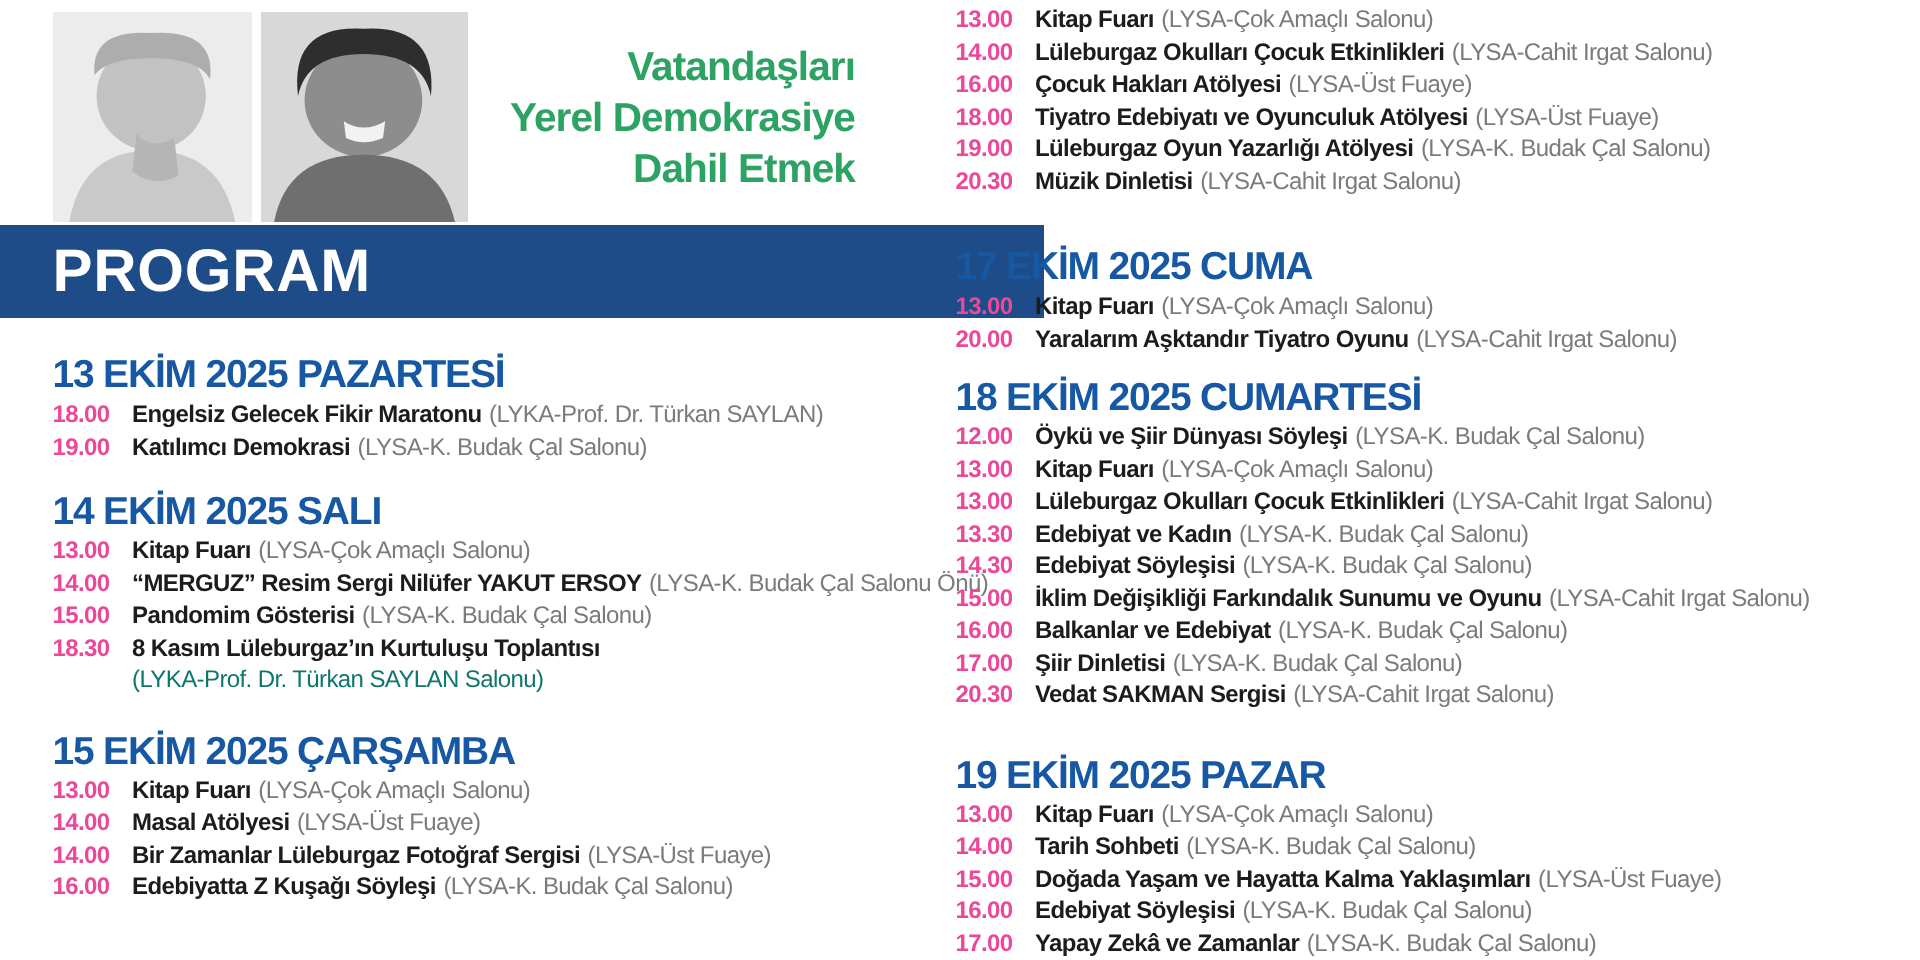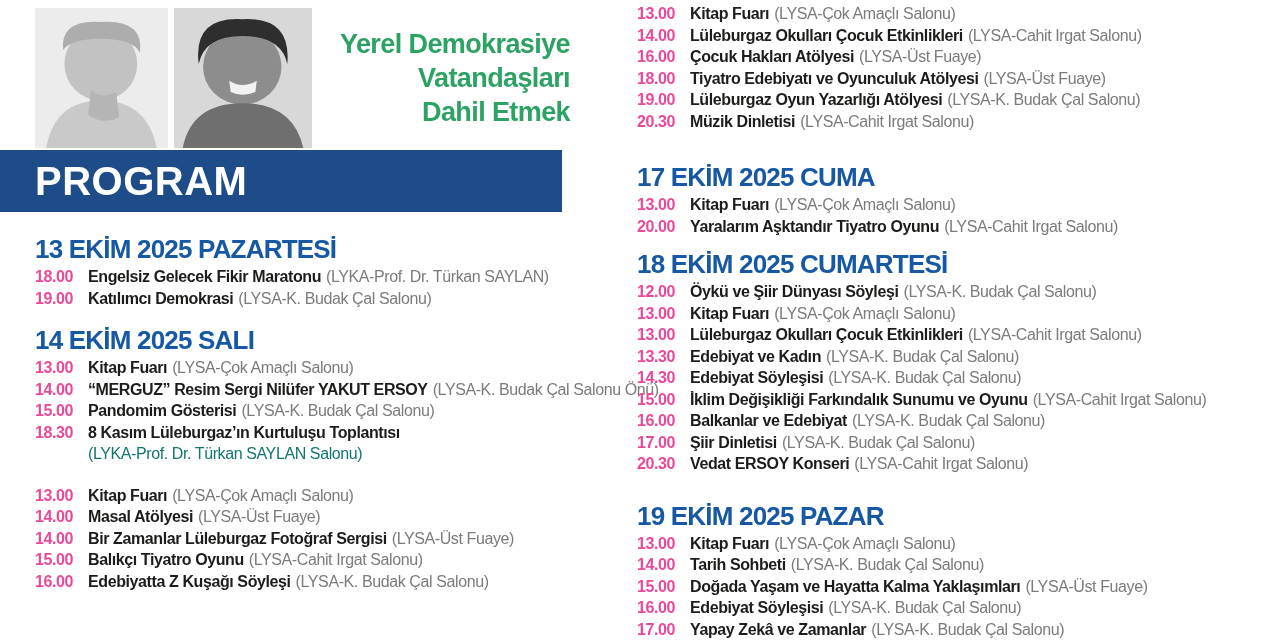--- a/index.html
+++ b/index.html
@@ -16,21 +16,21 @@
   .photo-child{left:35px;width:133px;}
   .photo-woman{left:174px;width:138px;}
 
   .poster-title{
     position:absolute;top:27px;left:260px;width:310px;text-align:right;
     font-size:27px;line-height:34px;font-weight:bold;letter-spacing:-0.6px;
     color:#2ca263;
   }
 
   .banner{
-    position:absolute;top:150px;left:0;width:562px;height:62px;background:#1d4c89;
+    position:absolute;top:150px;left:0;width:696px;height:62px;background:#1d4c89;
     display:flex;align-items:center;
   }
   .banner-label{
     color:#ffffff;font-size:40px;font-weight:bold;letter-spacing:0.5px;padding-left:35px;
   }
 
   
   .col{position:absolute;}
   .col-left{left:35px;top:212px;width:595px;}
   .col-right{left:637px;top:0;width:625px;}
@@ -79,22 +79,22 @@
     <svg viewBox="0 0 95 100" preserveAspectRatio="none">
       <rect x="0" y="0" width="95" height="100" fill="#d8d8d8"></rect>
       <circle cx="47" cy="42" r="27" fill="#8d8d8d"></circle>
       <path d="M17 40 Q13 6 47 8 Q81 6 78 40 Q74 20 47 20 Q21 20 17 40 Z" fill="#2e2e2e"></path>
       <path d="M6 100 Q12 68 47 68 Q82 68 89 100 Z" fill="#6f6f6f"></path>
       <path d="M38 52 Q47 58 57 52 L56 60 Q47 64 39 60 Z" fill="#f2f2f2"></path>
     </svg>
   </div>
 
   <div class="poster-title">
+    <div>Vatandaşları</div>
     <div>Yerel Demokrasiye</div>
-    <div>Vatandaşları</div>
     <div>Dahil Etmek</div>
   </div>
 
   <div class="banner">
     <span class="banner-label">PROGRAM</span>
   </div>
 
   <div class="col col-left" id="col-left">
       <section class="day-section">
         <h2>13 EKİM 2025 PAZARTESİ</h2>
@@ -103,24 +103,24 @@
       </section>
       <section class="day-section">
         <h2>14 EKİM 2025 SALI</h2>
         <div class="event-row"><span class="time">13.00</span><span class="etitle">Kitap Fuarı</span><span class="venue">(LYSA-Çok Amaçlı Salonu)</span></div>
         <div class="event-row"><span class="time">14.00</span><span class="etitle">“MERGUZ” Resim Sergi Nilüfer YAKUT ERSOY</span><span class="venue">(LYSA-K. Budak Çal Salonu Önü)</span></div>
         <div class="event-row"><span class="time">15.00</span><span class="etitle">Pandomim Gösterisi</span><span class="venue">(LYSA-K. Budak Çal Salonu)</span></div>
         <div class="event-row"><span class="time">18.30</span><span class="etitle">8 Kasım Lüleburgaz’ın Kurtuluşu Toplantısı</span></div>
         <div class="venue-line2">(LYKA-Prof. Dr. Türkan SAYLAN Salonu)</div>
       </section>
       <section class="day-section">
+        <h2>15 EKİM 2025 ÇARŞAMBA</h2>
         <div class="event-row"><span class="time">13.00</span><span class="etitle">Kitap Fuarı</span><span class="venue">(LYSA-Çok Amaçlı Salonu)</span></div>
         <div class="event-row"><span class="time">14.00</span><span class="etitle">Masal Atölyesi</span><span class="venue">(LYSA-Üst Fuaye)</span></div>
         <div class="event-row"><span class="time">14.00</span><span class="etitle">Bir Zamanlar Lüleburgaz Fotoğraf Sergisi</span><span class="venue">(LYSA-Üst Fuaye)</span></div>
-        <div class="event-row"><span class="time">15.00</span><span class="etitle">Balıkçı Tiyatro Oyunu</span><span class="venue">(LYSA-Cahit Irgat Salonu)</span></div>
         <div class="event-row"><span class="time">16.00</span><span class="etitle">Edebiyatta Z Kuşağı Söyleşi</span><span class="venue">(LYSA-K. Budak Çal Salonu)</span></div>
       </section>
     </div>
   <div class="col col-right" id="col-right">
       <section class="day-section">
         <div class="event-row"><span class="time">13.00</span><span class="etitle">Kitap Fuarı</span><span class="venue">(LYSA-Çok Amaçlı Salonu)</span></div>
         <div class="event-row"><span class="time">14.00</span><span class="etitle">Lüleburgaz Okulları Çocuk Etkinlikleri</span><span class="venue">(LYSA-Cahit Irgat Salonu)</span></div>
         <div class="event-row"><span class="time">16.00</span><span class="etitle">Çocuk Hakları Atölyesi</span><span class="venue">(LYSA-Üst Fuaye)</span></div>
         <div class="event-row"><span class="time">18.00</span><span class="etitle">Tiyatro Edebiyatı ve Oyunculuk Atölyesi</span><span class="venue">(LYSA-Üst Fuaye)</span></div>
         <div class="event-row"><span class="time">19.00</span><span class="etitle">Lüleburgaz Oyun Yazarlığı Atölyesi</span><span class="venue">(LYSA-K. Budak Çal Salonu)</span></div>
@@ -134,21 +134,21 @@
       <section class="day-section">
         <h2>18 EKİM 2025 CUMARTESİ</h2>
         <div class="event-row"><span class="time">12.00</span><span class="etitle">Öykü ve Şiir Dünyası Söyleşi</span><span class="venue">(LYSA-K. Budak Çal Salonu)</span></div>
         <div class="event-row"><span class="time">13.00</span><span class="etitle">Kitap Fuarı</span><span class="venue">(LYSA-Çok Amaçlı Salonu)</span></div>
         <div class="event-row"><span class="time">13.00</span><span class="etitle">Lüleburgaz Okulları Çocuk Etkinlikleri</span><span class="venue">(LYSA-Cahit Irgat Salonu)</span></div>
         <div class="event-row"><span class="time">13.30</span><span class="etitle">Edebiyat ve Kadın</span><span class="venue">(LYSA-K. Budak Çal Salonu)</span></div>
         <div class="event-row"><span class="time">14.30</span><span class="etitle">Edebiyat Söyleşisi</span><span class="venue">(LYSA-K. Budak Çal Salonu)</span></div>
         <div class="event-row"><span class="time">15.00</span><span class="etitle">İklim Değişikliği Farkındalık Sunumu ve Oyunu</span><span class="venue">(LYSA-Cahit Irgat Salonu)</span></div>
         <div class="event-row"><span class="time">16.00</span><span class="etitle">Balkanlar ve Edebiyat</span><span class="venue">(LYSA-K. Budak Çal Salonu)</span></div>
         <div class="event-row"><span class="time">17.00</span><span class="etitle">Şiir Dinletisi</span><span class="venue">(LYSA-K. Budak Çal Salonu)</span></div>
-        <div class="event-row"><span class="time">20.30</span><span class="etitle">Vedat ERSOY Konseri</span><span class="venue">(LYSA-Cahit Irgat Salonu)</span></div>
+        <div class="event-row"><span class="time">20.30</span><span class="etitle">Vedat SAKMAN Sergisi</span><span class="venue">(LYSA-Cahit Irgat Salonu)</span></div>
       </section>
       <section class="day-section">
         <h2>19 EKİM 2025 PAZAR</h2>
         <div class="event-row"><span class="time">13.00</span><span class="etitle">Kitap Fuarı</span><span class="venue">(LYSA-Çok Amaçlı Salonu)</span></div>
         <div class="event-row"><span class="time">14.00</span><span class="etitle">Tarih Sohbeti</span><span class="venue">(LYSA-K. Budak Çal Salonu)</span></div>
         <div class="event-row"><span class="time">15.00</span><span class="etitle">Doğada Yaşam ve Hayatta Kalma Yaklaşımları</span><span class="venue">(LYSA-Üst Fuaye)</span></div>
         <div class="event-row"><span class="time">16.00</span><span class="etitle">Edebiyat Söyleşisi</span><span class="venue">(LYSA-K. Budak Çal Salonu)</span></div>
         <div class="event-row"><span class="time">17.00</span><span class="etitle">Yapay Zekâ ve Zamanlar</span><span class="venue">(LYSA-K. Budak Çal Salonu)</span></div>
       </section>
     </div>

